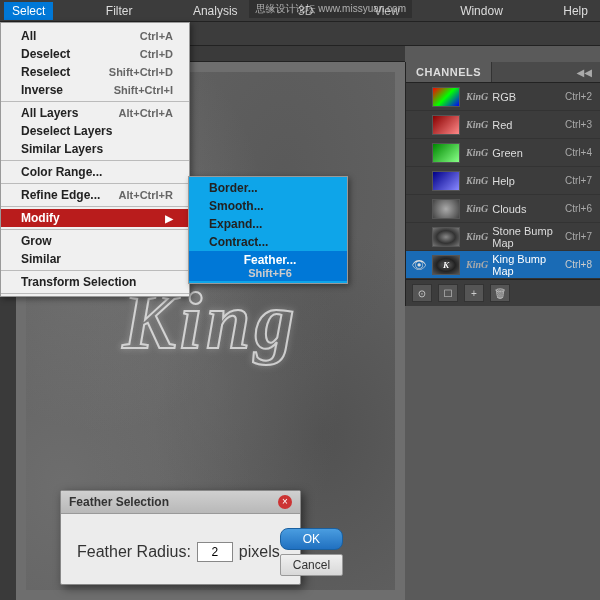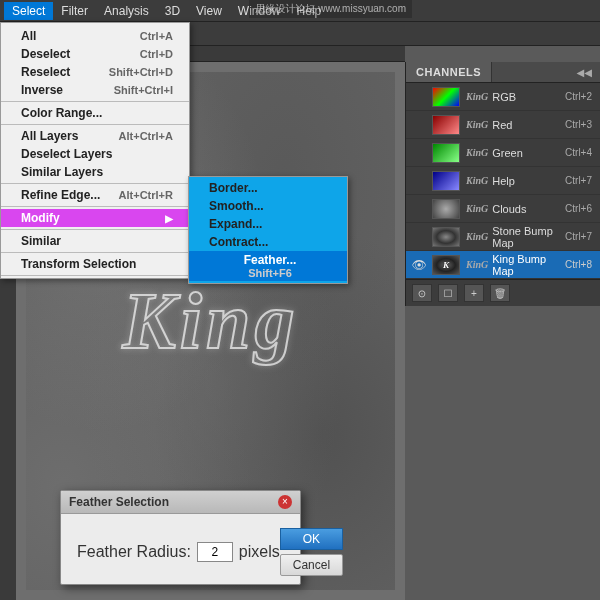--- a/index.html
+++ b/index.html
@@ -14,20 +14,21 @@
     }
 
     
     .menu-bar {
       background: #3c3c3c;
       display: flex;
       align-items: center;
       height: 22px;
       padding: 0 4px;
       border-bottom: 1px solid #222;
+      justify-content: space-between;
     }
     .menu-item {
       color: #ddd;
       padding: 2px 8px;
       cursor: pointer;
       font-size: 12px;
     }
     .menu-item.active {
       background: #0078d7;
       color: white;
@@ -123,21 +124,21 @@
       display: flex;
       justify-content: space-between;
       align-items: center;
       padding: 2px 16px 2px 20px;
       cursor: pointer;
       color: #222;
       font-size: 12px;
       white-space: nowrap;
       font-weight: bold;
     }
-    .menu-row.highlighted { background: #d946ef; color: white; }
+    .menu-row.highlighted { background: #b91c1c; color: white; }
     .menu-row .shortcut { color: #666; font-size: 11px; }
     .menu-row.highlighted .shortcut { color: #ccc; }
     .menu-row .arrow { font-size: 10px; }
 
     
     .submenu {
       position: absolute;
       top: 22px;
       left: 188px;
       background: #0ea5e9;
@@ -206,21 +207,21 @@
       padding: 0 4px;
       text-align: center;
     }
     .btn-ok {
       background: linear-gradient(to bottom, #4a9de0, #2070c0);
       color: white;
       border: 1px solid #1a60a0;
       padding: 3px 20px;
       cursor: pointer;
       font-size: 12px;
-      border-radius: 0;
+      border-radius: 8px;
       min-width: 60px;
     }
     .btn-cancel {
       background: linear-gradient(to bottom, #f0f0f0, #d8d8d8);
       color: #333;
       border: 1px solid #999;
       padding: 3px 12px;
       cursor: pointer;
       font-size: 12px;
       border-radius: 2px;
@@ -493,55 +494,59 @@
           <span class="shortcut">Shift+Ctrl+D</span>
       </div>
       <div class="menu-row">
         <span>Inverse</span>
           <span class="shortcut">Shift+Ctrl+I</span>
       </div>
     </div>
 
     <div class="menu-section">
       <div class="menu-row">
-        <span>Color Range...</span>
-          <span class="shortcut"></span>
-      </div>
-    </div>
-
-    <div class="menu-section">
-      <div class="menu-row">
         <span>All Layers</span>
           <span class="shortcut">Alt+Ctrl+A</span>
       </div>
       <div class="menu-row">
         <span>Deselect Layers</span>
           <span class="shortcut"></span>
       </div>
       <div class="menu-row">
         <span>Similar Layers</span>
+          <span class="shortcut"></span>
+      </div>
+    </div>
+
+    <div class="menu-section">
+      <div class="menu-row">
+        <span>Color Range...</span>
           <span class="shortcut"></span>
       </div>
     </div>
 
     <div class="menu-section">
       <div class="menu-row">
         <span>Refine Edge...</span>
           <span class="shortcut">Alt+Ctrl+R</span>
       </div>
     </div>
 
     <div class="menu-section">
       <div class="menu-row highlighted">
         <span>Modify</span>
           <span class="arrow">▶</span>
       </div>
     </div>
 
     <div class="menu-section">
+      <div class="menu-row">
+        <span>Grow</span>
+          <span class="shortcut"></span>
+      </div>
       <div class="menu-row">
         <span>Similar</span>
           <span class="shortcut"></span>
       </div>
     </div>
 
     <div class="menu-section">
       <div class="menu-row">
         <span>Transform Selection</span>
           <span class="shortcut"></span>

